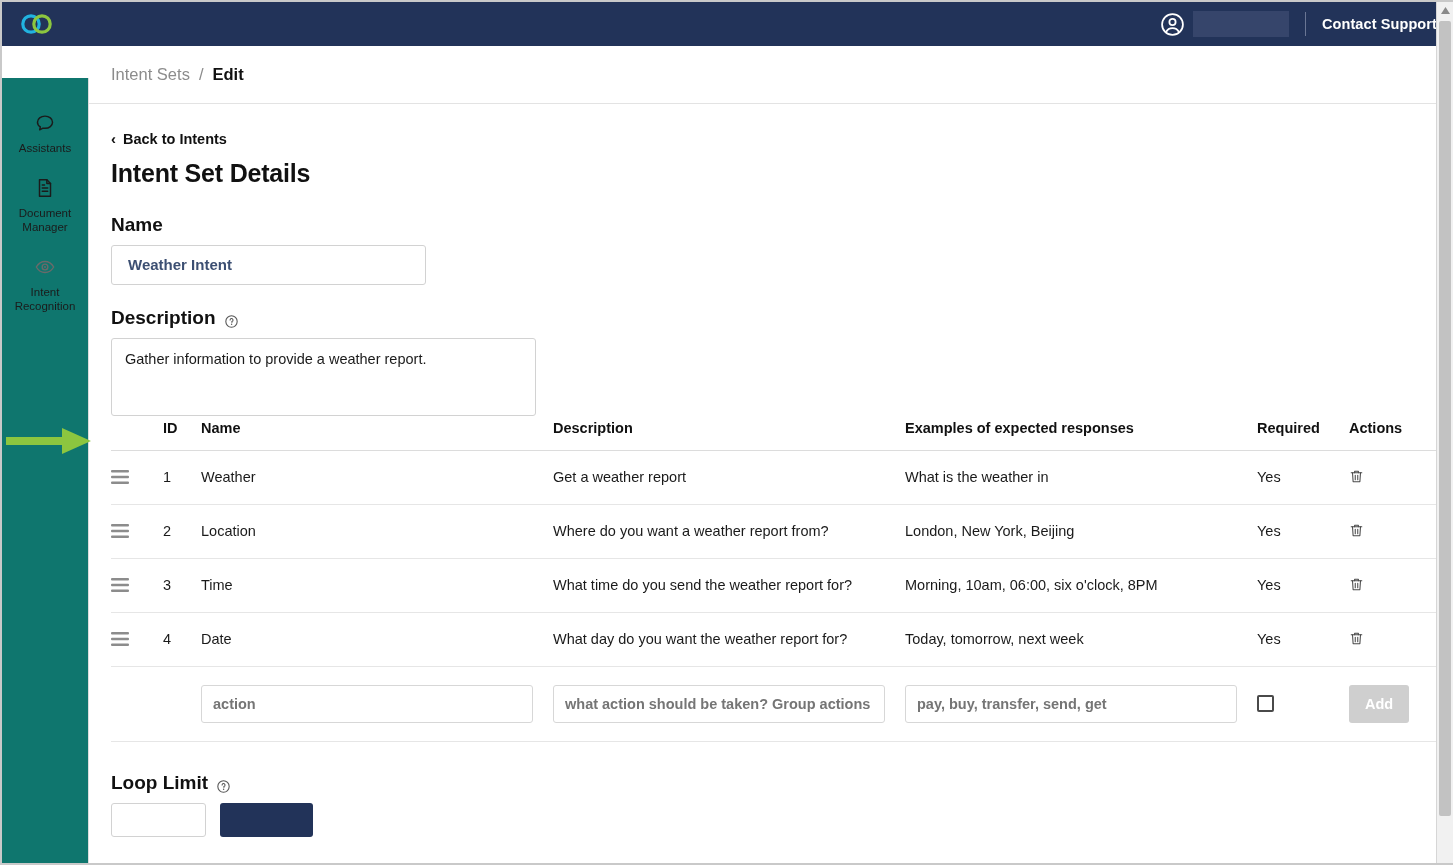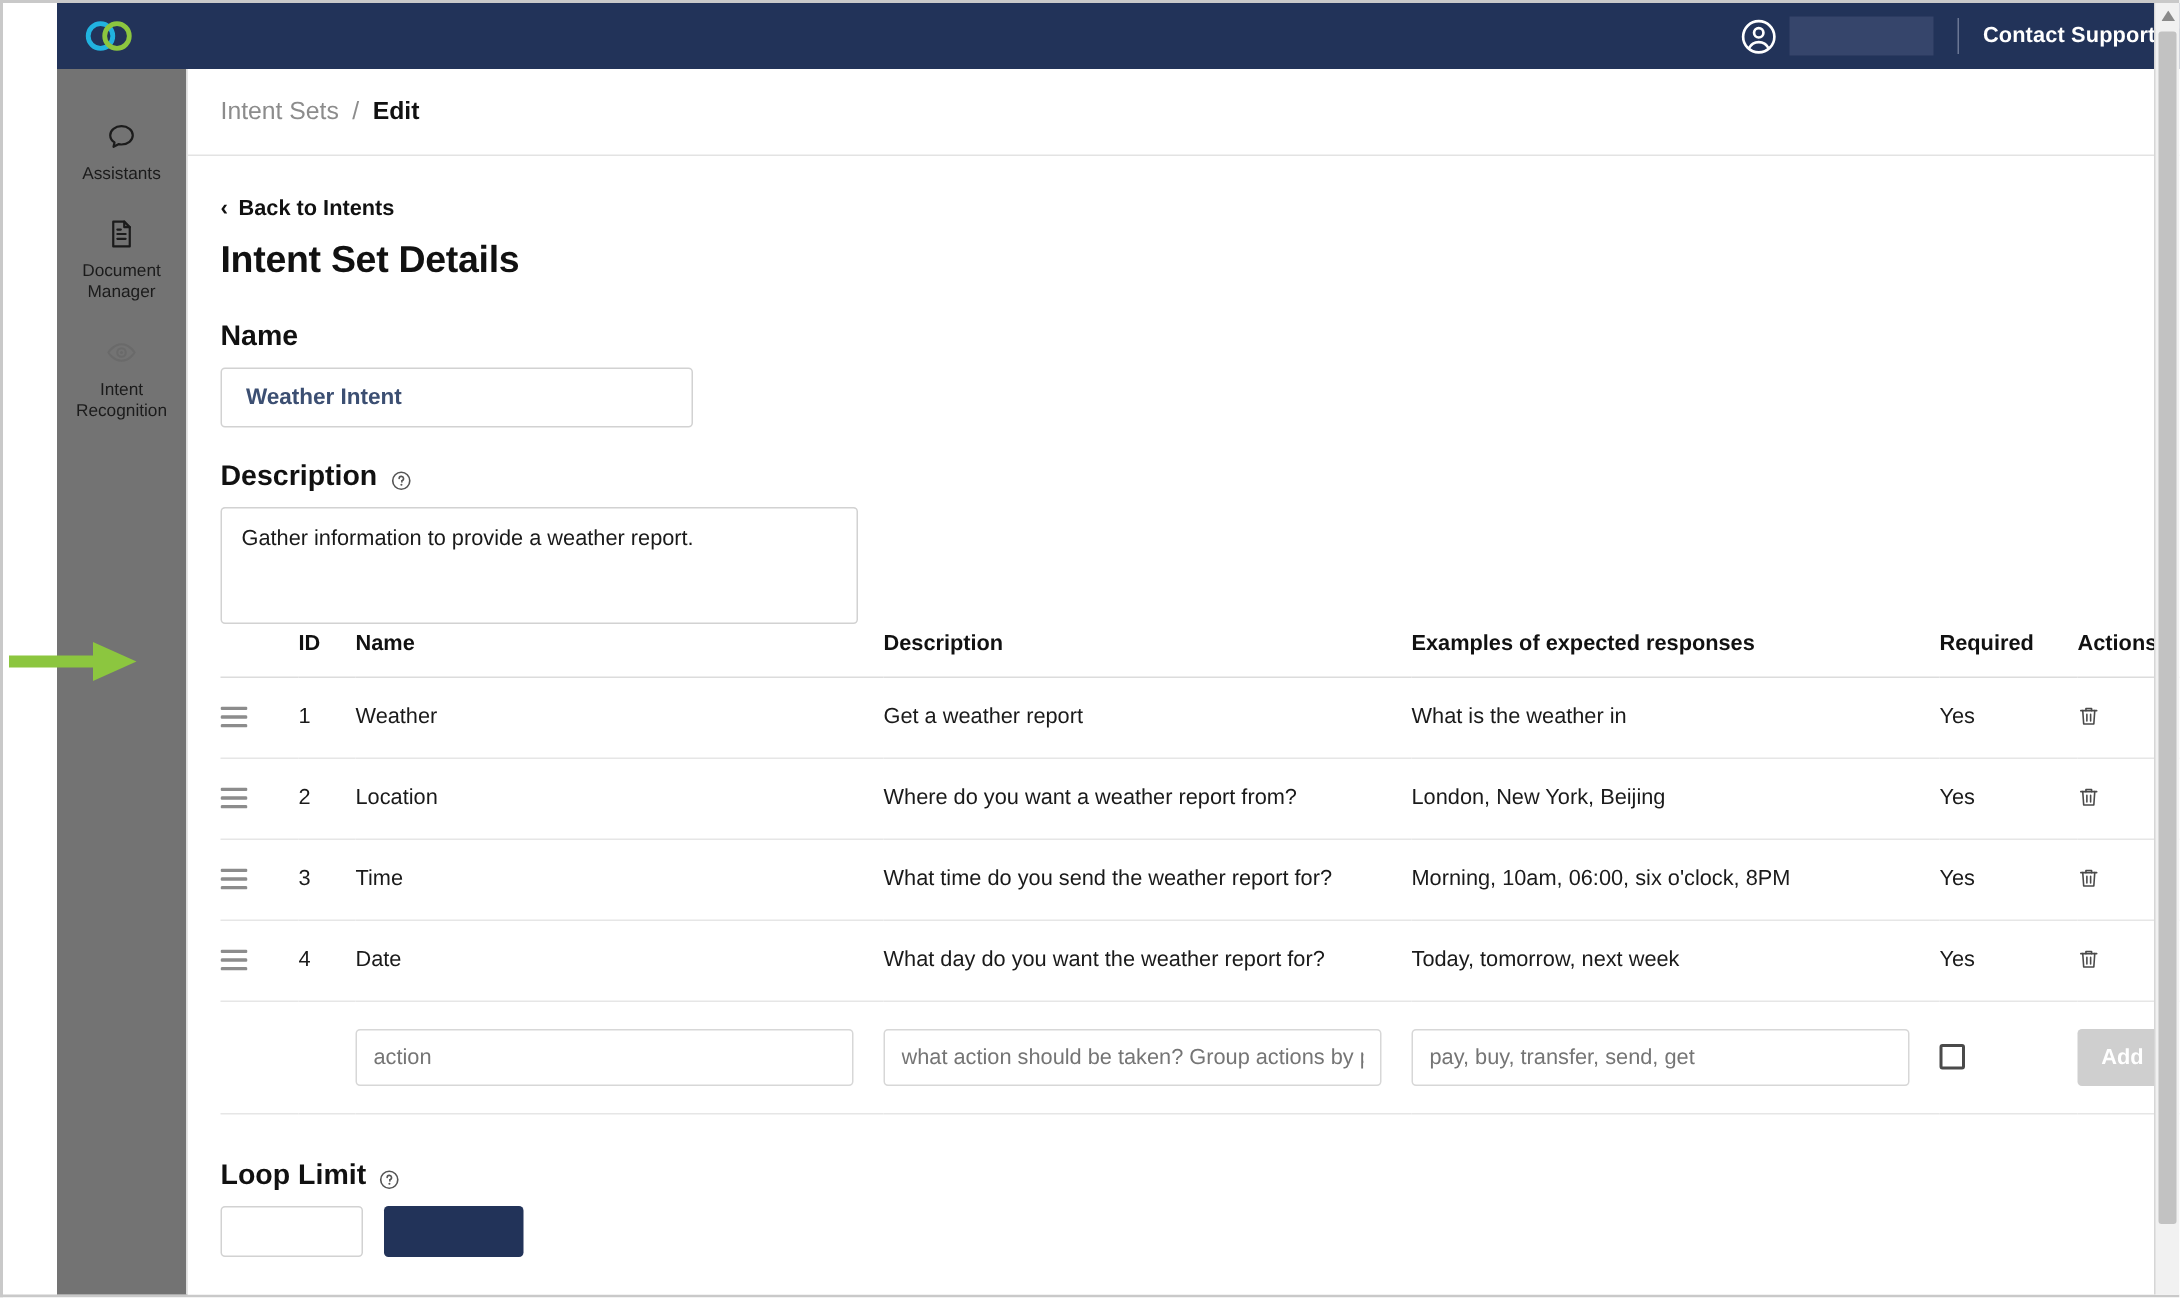--- a/index.html
+++ b/index.html
@@ -13,21 +13,20 @@
     position: relative;
   }
 
   
   #page {
     position: absolute; inset: 0;
     display: flex; flex-direction: column;
     border-left: 2px solid #c9c9c9;
     border-top: 2px solid #c9c9c9;
     border-bottom: 2px solid #c9c9c9;
-    padding-left: 36px;
   }
 
   
   .topbar {
     height: 44px; flex: 0 0 44px;
     background: #223359;
     display: flex; align-items: center;
     padding: 0 16px 0 18px;
     position: relative;
   }
@@ -49,23 +48,24 @@
     color: #ffffff; font-size: 14.5px; font-weight: bold;
     letter-spacing: .1px; white-space: nowrap; cursor: pointer;
   }
 
   
   .body-split { flex: 1; display: flex; min-height: 0; }
 
   
   .sidebar {
     width: 87px; flex: 0 0 87px;
-    background: #737373;
+    background: #0f766e;
     border-right: 1px solid #dcdcdc;
     padding-top: 24px;
+    margin-top: 32px;
   }
   .nav-item {
     display: flex; flex-direction: column; align-items: center;
     gap: 7px; padding: 10px 4px 12px; cursor: pointer;
     text-align: center;
   }
   .nav-icon { width: 22px; height: 22px; color: #1b1b1b; display: block; }
   .nav-item.active .nav-icon { color: #6a6a6a; }
   .nav-label {
     font-size: 11.5px; line-height: 14px; color: #1b1b1b;
@@ -150,21 +150,21 @@
   .col-req    { width: 92px; }
   .col-act    { width: 92px; }
 
   .drag-handle { width: 18px; height: 14px; display: block; color: #8c8c8c; cursor: grab; }
   .trash-icon  { width: 15px; height: 17px; display: block; color: #4a4a4a; cursor: pointer; }
 
   .row-input {
     height: 38px; width: 100%;
     border: 1px solid #d7d7d7; border-radius: 3px;
     font-family: inherit; font-size: 14.5px; color: #1a1a1a;
-    padding: 0 11px; background: #fff; outline: none;
+    padding: 0 11px; background: #fff; outline: none; font-weight: bold;
   }
   .new-row td { padding: 13px 0; }
   .new-row .cell-pad { padding-right: 20px; }
   .checkbox {
     width: 17px; height: 17px;
     border: 2px solid #4a4a4a; border-radius: 2px;
     background: #fff; cursor: pointer; display: block;
   }
   .add-btn {
     width: 60px; height: 38px;

